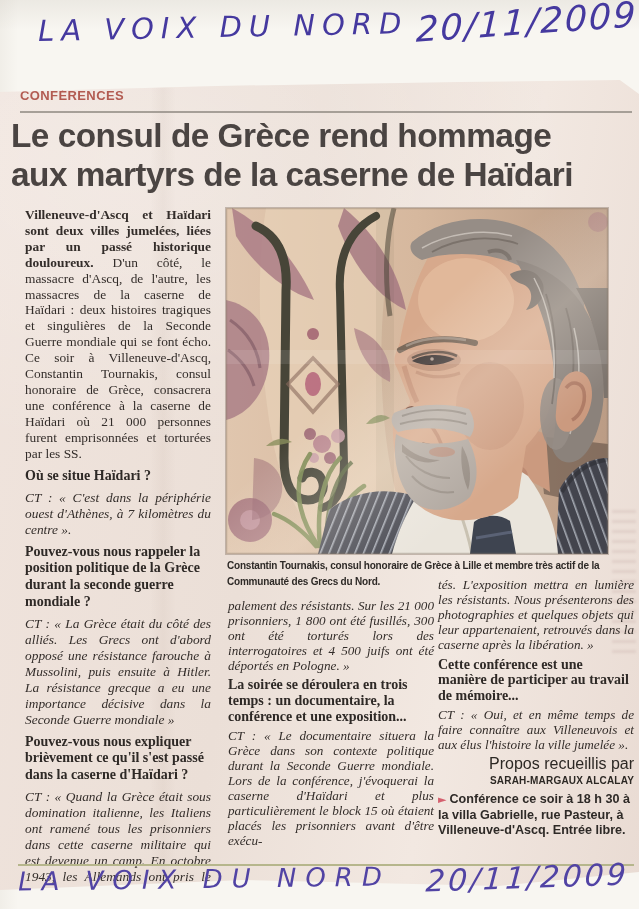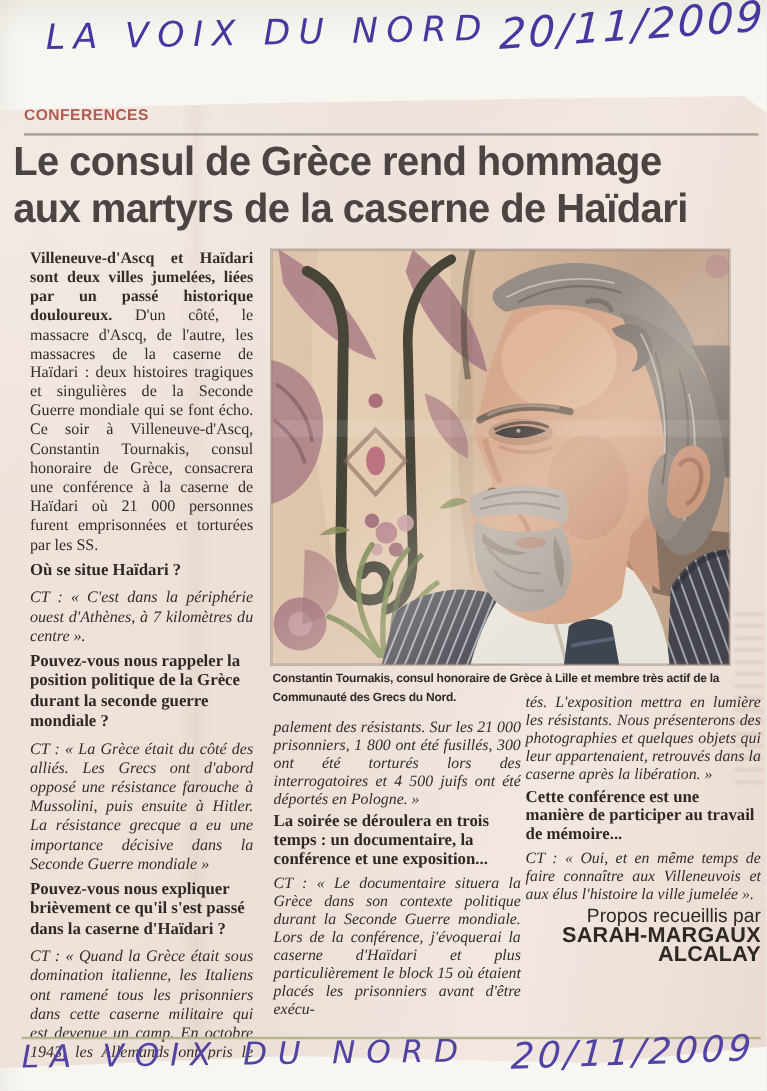--- a/index.html
+++ b/index.html
@@ -36,21 +36,21 @@
   .left-col{left:13px;top:127px;width:210px;font-size:13.4px;line-height:15.9px;}
   .mid-col{left:228px;top:518px;width:206px;font-size:13.2px;line-height:15px;}
   .right-col{left:438px;top:498px;width:196px;font-size:13.2px;line-height:14.9px;}
   .mid-col p,.right-col p{margin:0 0 4px;}
   .q{font-weight:700;text-align:left;font-size:14px;line-height:16.6px;color:#2e2926;}
   .mid-col .q,.right-col .q{font-size:14px;line-height:15.8px;}
   .a{font-style:italic;}
   .lead .lead-bold{font-weight:700;}
   .byline{text-align:right;font-family:"Liberation Sans",sans-serif;margin:2px 0 4px;color:#2c2824;}
   .by-intro{font-weight:400;font-size:16px;}
-  .by-name{font-weight:700;font-size:18px;letter-spacing:.2px;}
+  .by-name{font-weight:700;font-size:10px;letter-spacing:.2px;}
   .info{font-family:"Liberation Sans",sans-serif;font-weight:700;font-size:12.6px;
         line-height:14.6px;text-align:left;color:#2e2a27;}
   .tri{color:#d4606e;font-size:11px;margin-right:3px;font-family:"DejaVu Sans",sans-serif;font-style:normal;}
   
   .photo-wrap{position:absolute;left:226px;top:128px;width:382px;height:346px;box-shadow:0 0 0 1px rgba(110,90,75,.35);}
   .caption{position:absolute;left:227px;top:478px;width:396px;
         font-family:Liberation Sans, sans-serif;font-weight:700;font-size:10px;line-height:15.6px;
         letter-spacing:-.2px;color:#2e2a27;}
   .bottom-rule{position:absolute;left:18px;top:784px;width:616px;height:2px;background:#b6b68c;}
   .ghost{position:absolute;right:3px;top:430px;width:24px;height:150px;
@@ -239,20 +239,21 @@
       <p class="a">palement des résistants. Sur les 21 000 prisonniers, 1 800 ont été fusillés, 300 ont été torturés lors des interrogatoires et 4 500 juifs ont été déportés en Pologne. »</p>
       <p class="q">La soirée se déroulera en trois temps : un documentaire, la conférence et une exposition...</p>
       <p class="a">CT : « Le documentaire situera la Grèce dans son contexte politique durant la Seconde Guerre mondiale. Lors de la conférence, j'évoquerai la caserne d'Haïdari et plus particulièrement le block 15 où étaient placés les prisonniers avant d'être exécu-</p>
     </div>
 
     <div class="col right-col">
       <p class="a">tés. L'exposition mettra en lumière les résistants. Nous présenterons des photographies et quelques objets qui leur appartenaient, retrouvés dans la caserne après la libération. »</p>
       <p class="q">Cette conférence est une manière de participer au travail de mémoire...</p>
       <p class="a">CT : « Oui, et en même temps de faire connaître aux Villeneuvois et aux élus l'histoire la ville jumelée ».</p>
       <p class="byline"><span class="by-intro">Propos recueillis par</span><br><span class="by-name">SARAH-MARGAUX ALCALAY</span></p>
+      <p class="info"><span class="tri">►</span><span>Conférence ce soir à 18 h 30 à la villa Gabrielle, rue Pasteur, à Villeneuve-d'Ascq. Entrée libre.</span></p>
     </div>
 
     <div class="bottom-rule"></div>
   </div>
 
   <div class="hand hand-bottom">
     <span class="pub">LA VOIX DU NORD</span>
     <span class="date">20/11/2009</span>
   </div>
 

